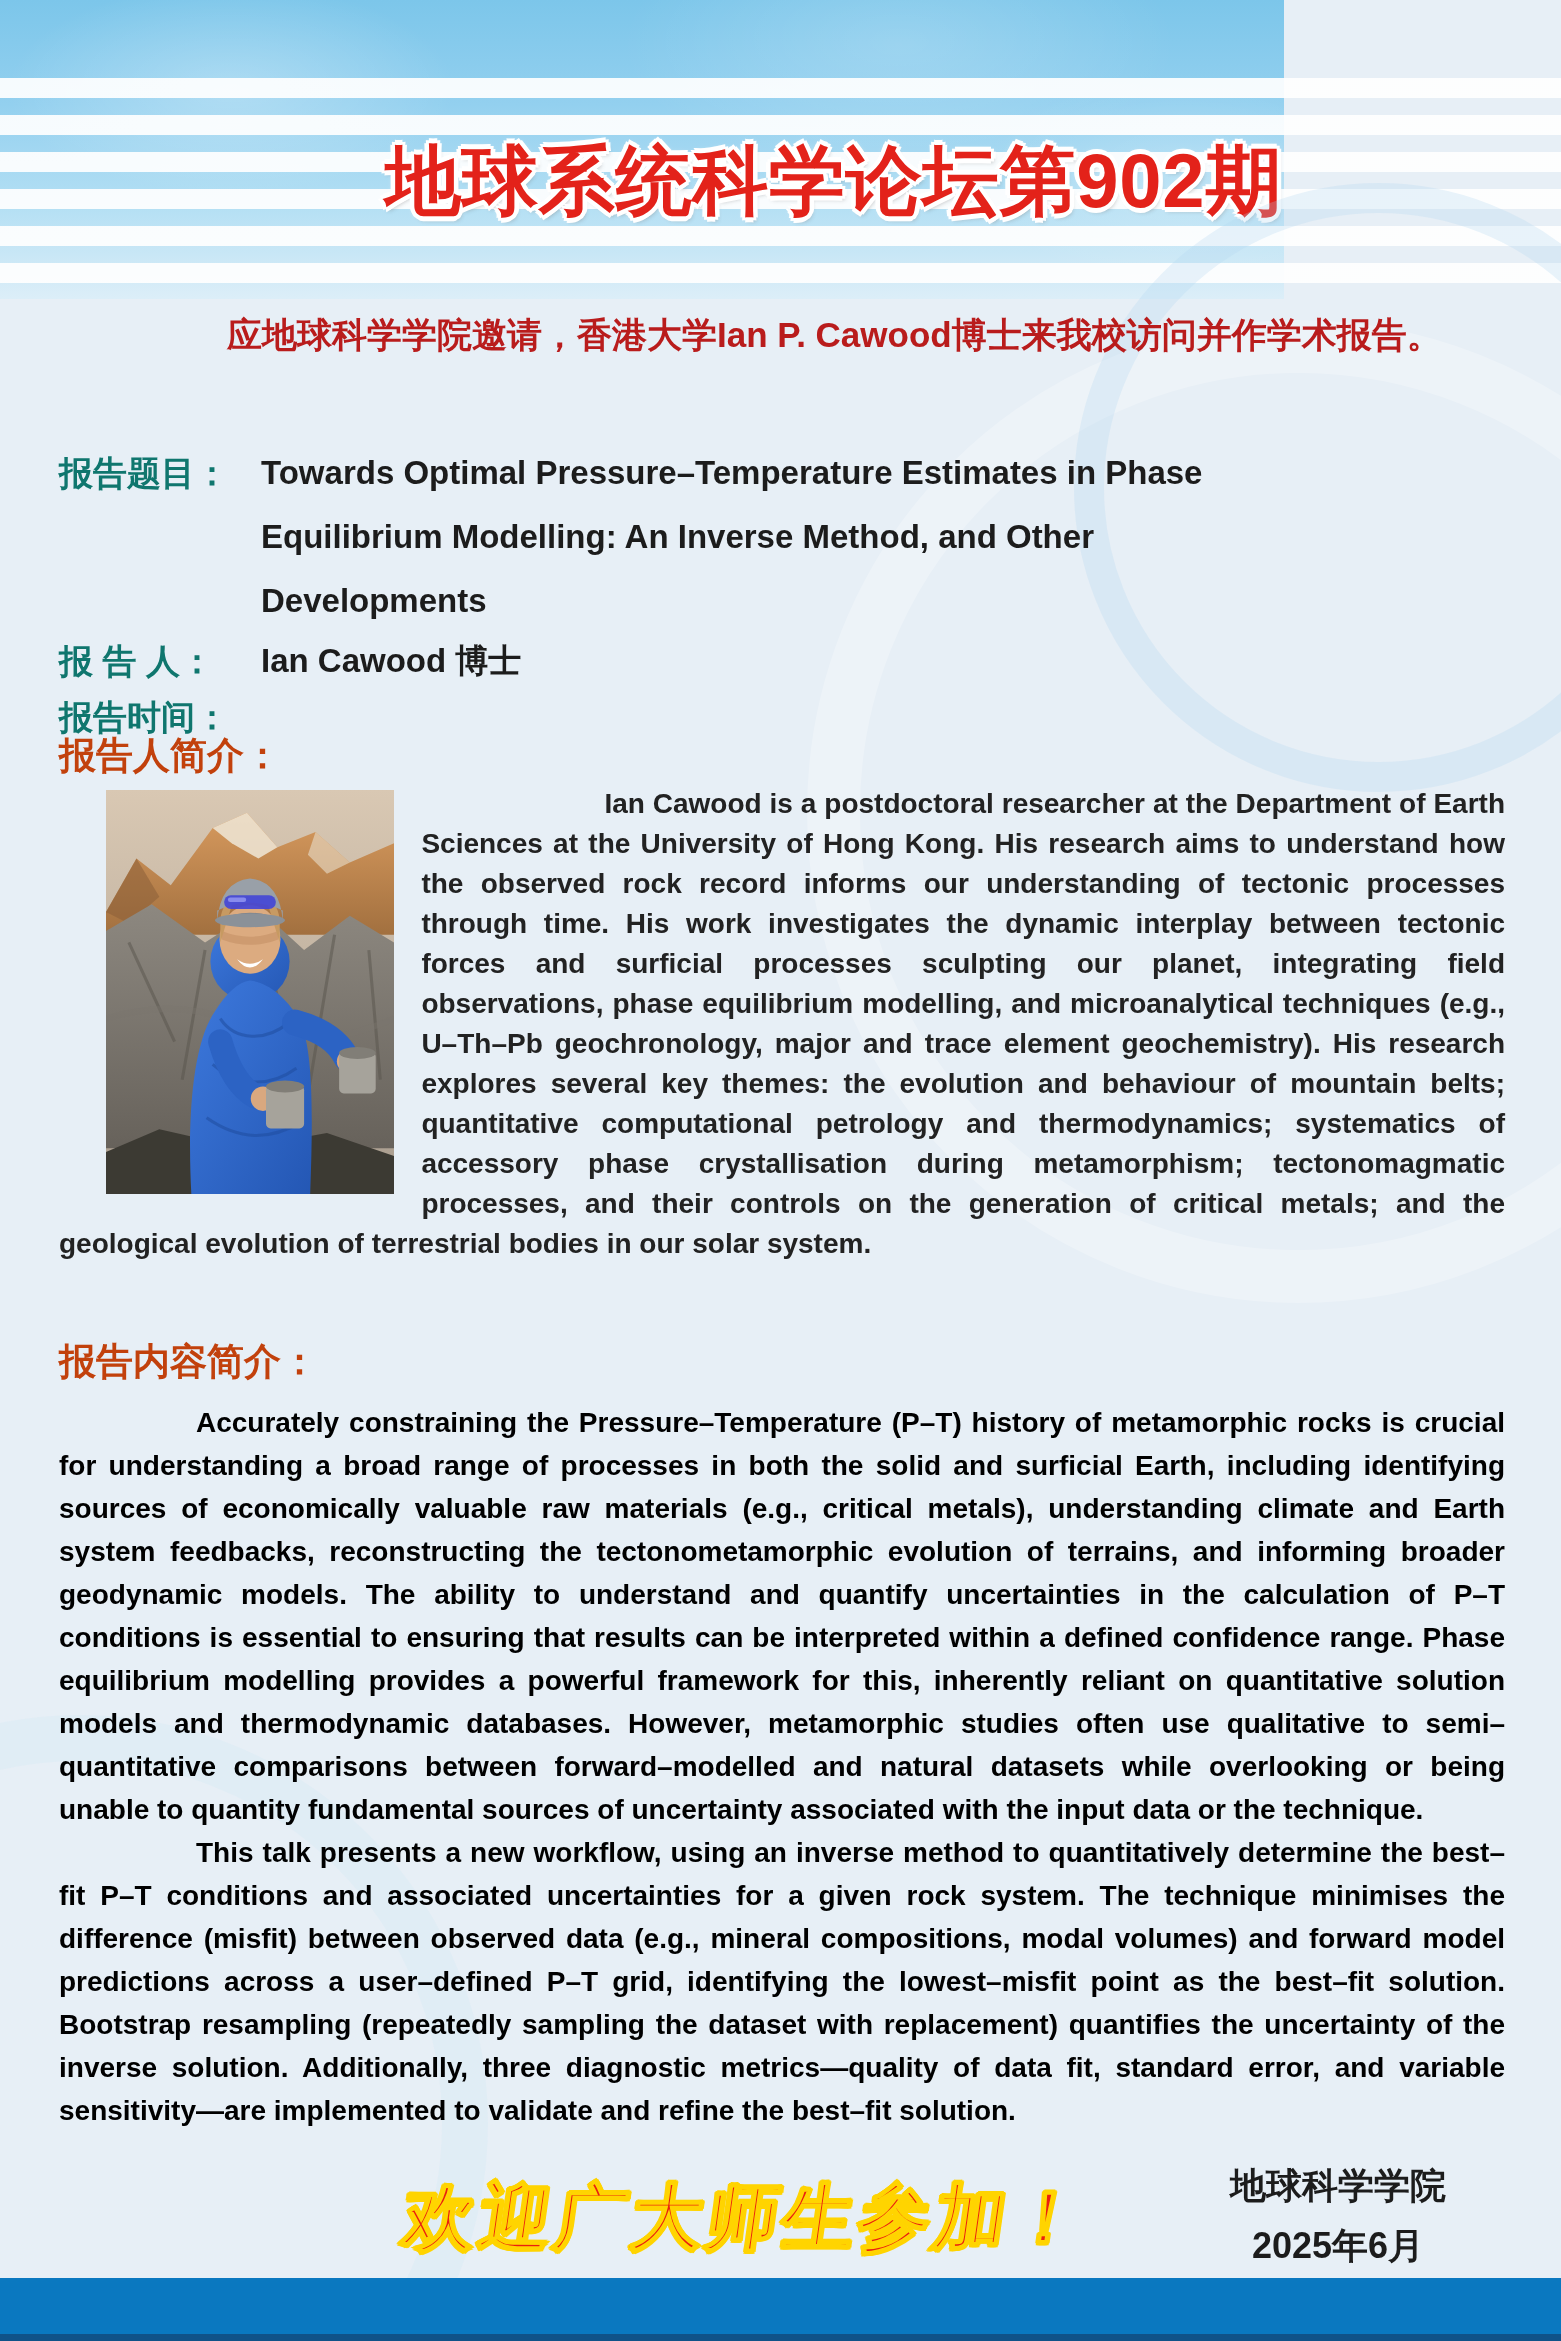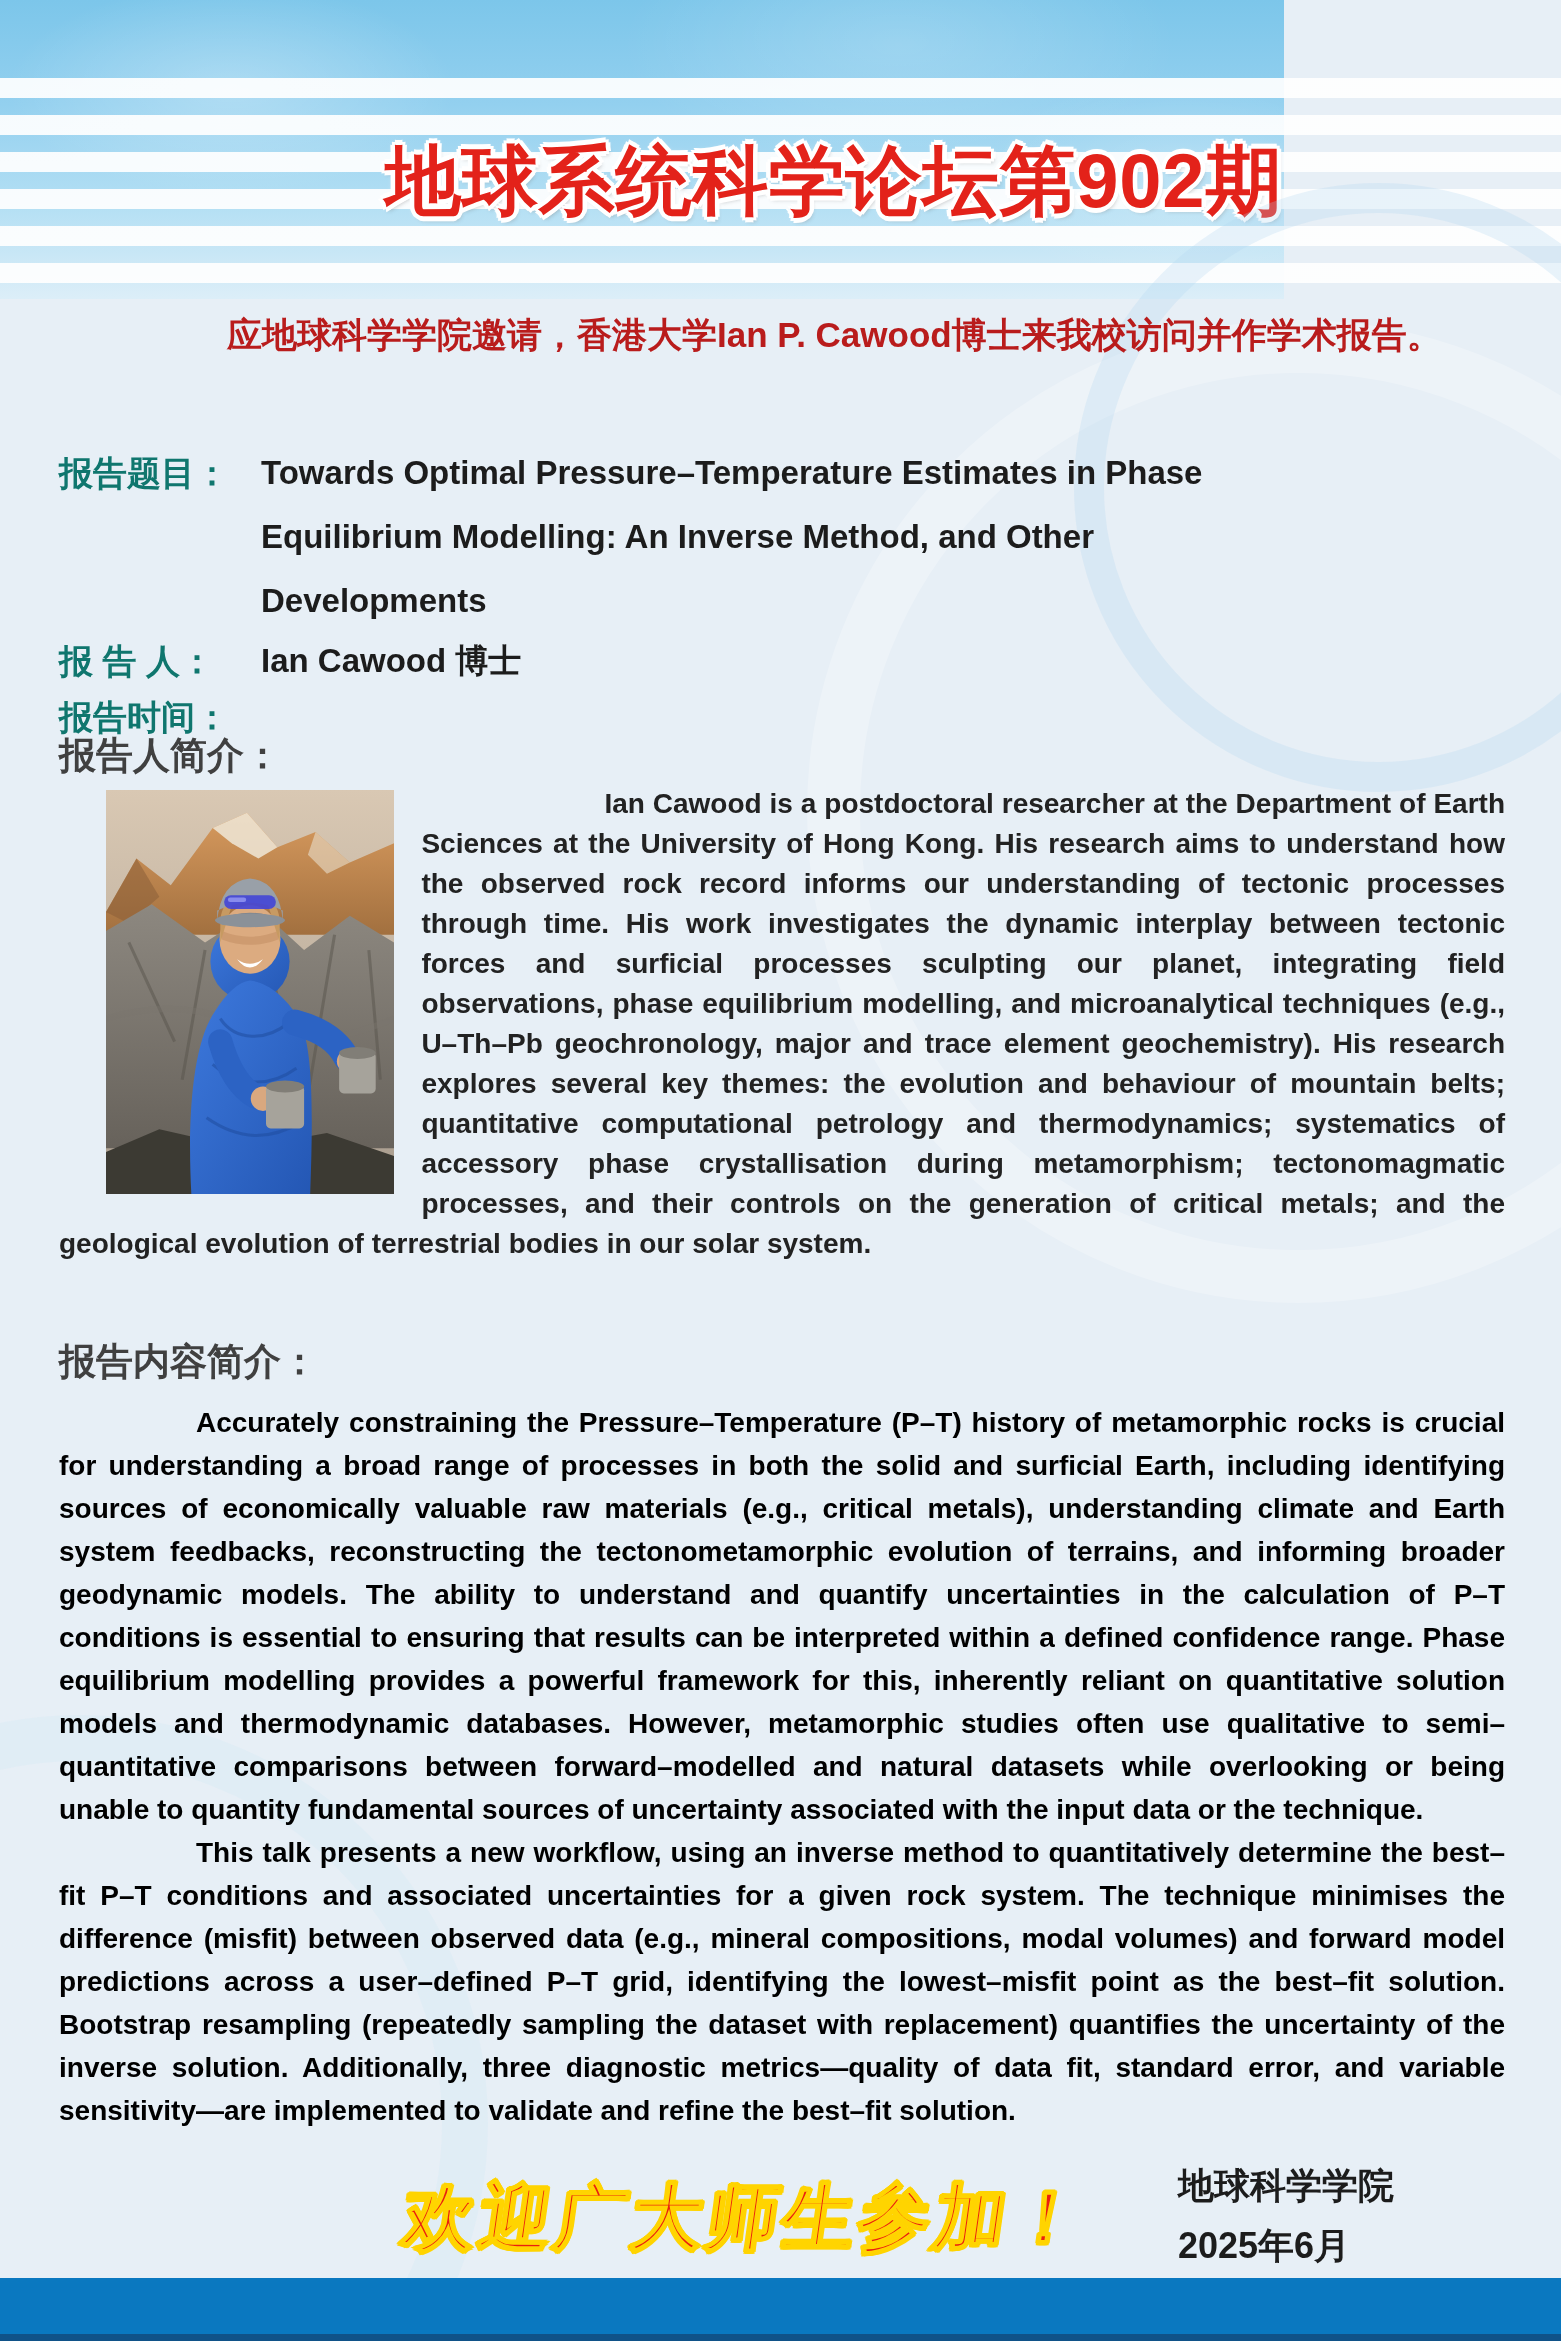--- a/index.html
+++ b/index.html
@@ -37,21 +37,21 @@
 
   
   .details{position:absolute;left:59px;top:441px;width:1448px;}
   .detail-row{display:flex;align-items:flex-start;}
   .detail-label{flex:0 0 202px;font-size:34px;font-weight:900;color:#0f766e;line-height:56px;white-space:nowrap;}
   .detail-value{font-size:33px;font-weight:700;color:#1c1c1c;line-height:56px;}
   .detail-row.topic .detail-label{line-height:64px;}
   .detail-row.topic .detail-value{max-width:999px;line-height:64px;}
 
   
-  .sec-heading{position:absolute;left:59px;font-size:37px;font-weight:900;color:#404040;line-height:1.1;}
+  .sec-heading{position:absolute;left:59px;font-size:37px;font-weight:900;color:#c2410c;line-height:1.1;}
   .bio-heading{top:736px;}
   .abs-heading{top:1342px;}
 
   
   .bio{position:absolute;left:59px;top:784px;width:1446px;}
   .photo{float:left;width:288px;height:404px;margin:6.1px 27.4px 10.7px 47px;display:block;}
   .bio p{margin:0;font-size:28px;font-weight:700;color:#222;line-height:40px;
     text-align:justify;text-indent:183px;}
 
   
@@ -59,21 +59,21 @@
   .abstract p{margin:0;font-size:28px;font-weight:700;color:#000000;line-height:43px;
     text-align:justify;text-indent:137px;}
 
   
   .welcome{position:absolute;left:404px;top:2170px;font-size:72px;font-weight:900;
     color:#ea1f0f;letter-spacing:3.8px;transform:skewX(-8deg);white-space:nowrap;
     -webkit-text-stroke:1.9px #ffd400;
     text-shadow:
       -2.3px 0 0 #ffd400, 2.3px 0 0 #ffd400, 0 -2.3px 0 #ffd400, 0 2.3px 0 #ffd400,
       -1.5px -1.5px 0 #ffd400, 1.5px -1.5px 0 #ffd400, -1.5px 1.5px 0 #ffd400, 1.5px 1.5px 0 #ffd400;}
-  .signature{position:absolute;left:1178px;top:2164px;width:320px;text-align:left;
+  .signature{position:absolute;left:1178px;top:2164px;width:320px;text-align:center;
     font-size:36px;font-weight:900;color:#1c1c1c;line-height:43px;}
   .signature .sig-date{margin-top:17px;}
 
   
   .footer-bar{position:absolute;left:0;top:2278px;width:1561px;height:64px;background:#0a78c0;}
   .footer-bar::after{content:"";position:absolute;left:0;bottom:0;width:100%;height:7.6px;background:#16335a;opacity:.55;}
 </style>
 </head>
 <body>
 

